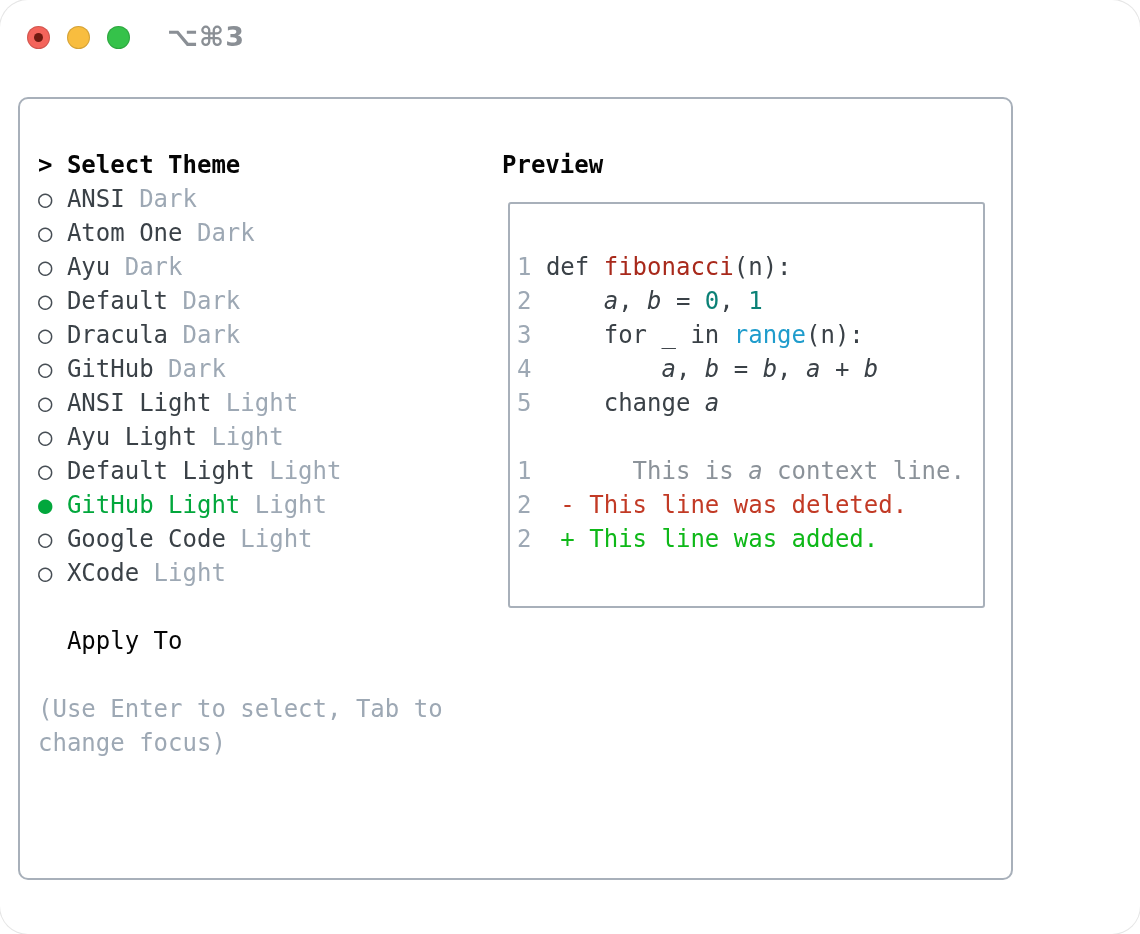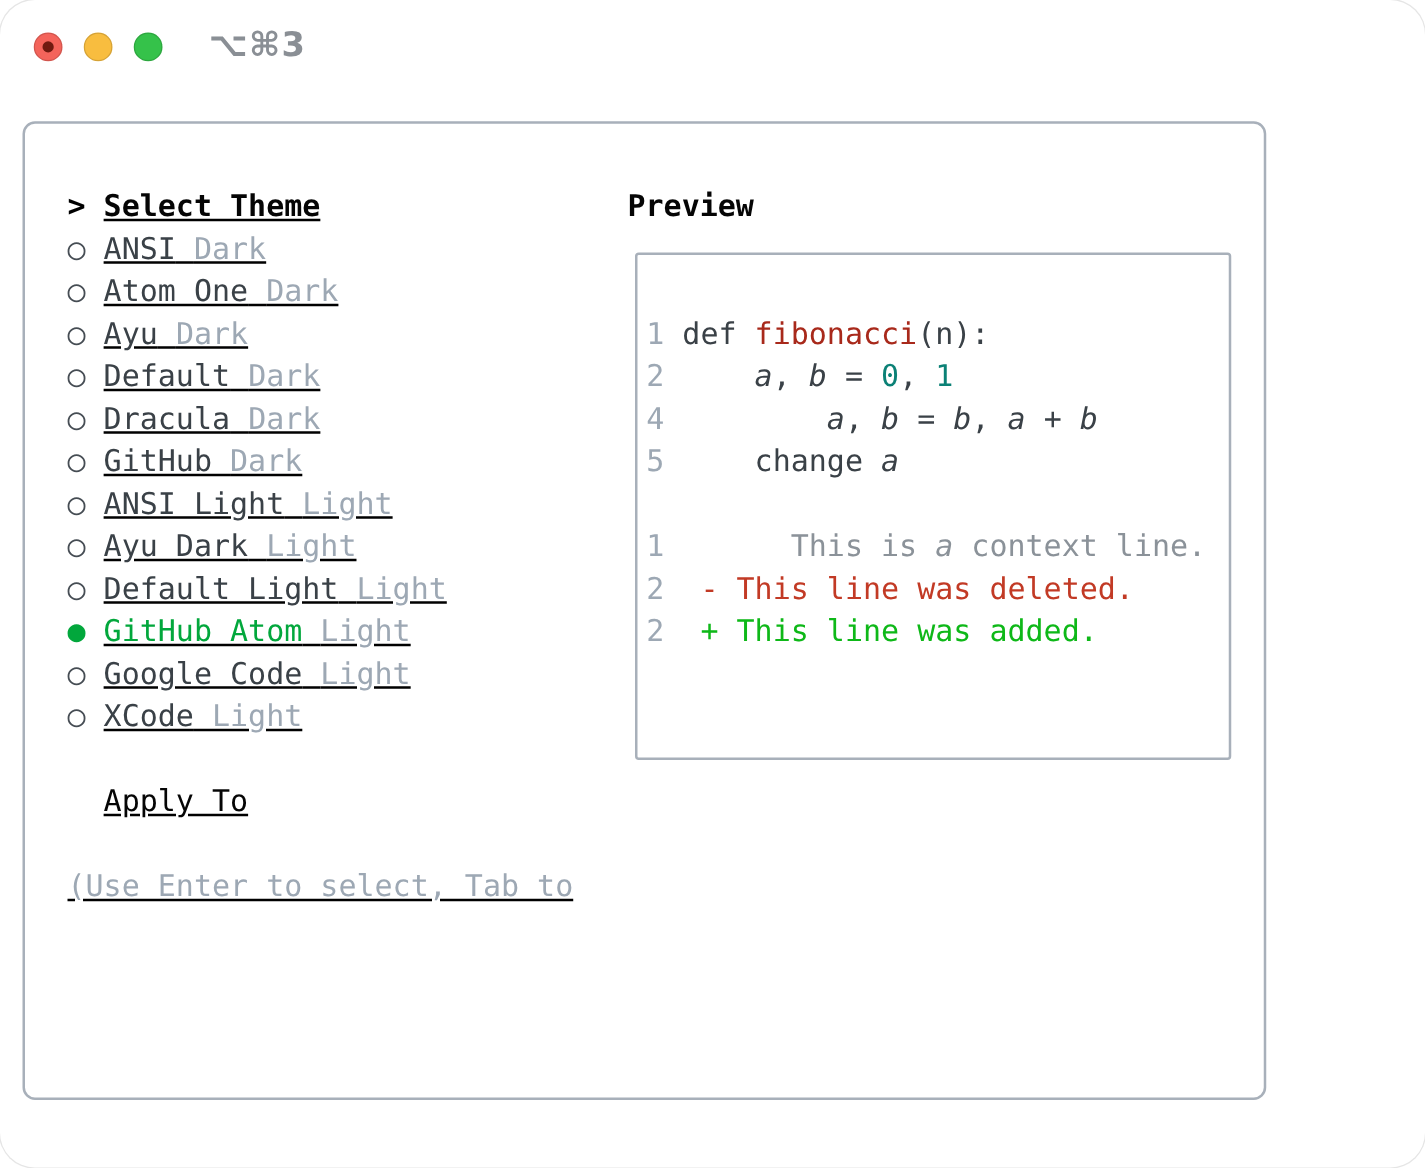--- a/index.html
+++ b/index.html
@@ -29,21 +29,21 @@
   .row{height:34px;line-height:34px;white-space:pre;font-size:24px;}
   .marker{display:inline-block;width:2ch;color:#464d54;}
   .marker.on{color:#02a73c;}
   .marker.prompt{color:#000000;font-weight:bold;}
   .h1{font-weight:bold;color:#050505;}
   .h2{color:#050505;}
   .label{color:#3a4147;}
   .label.selected{color:#02a73c;}
   .tag{color:#9da8b4;}
   .hintline{color:#9da8b4;}
-  #left-col{position:absolute;left:34px;top:49px;text-decoration:underline;}
+  #left-col{position:absolute;left:18px;top:49px;}
   #apply-sec{margin-top:34px;}
   #hint-sec{margin-top:34px;}
   
   #preview-title{position:absolute;left:482px;top:49px;}
   #preview-box{
     position:absolute;left:488px;top:103px;width:477px;height:406px;
     border:2px solid #a8b0ba;border-radius:3px;background:#ffffff;box-sizing:border-box;
     padding:46px 0 0 7px;overflow:hidden;
   }
   .ln{display:inline-block;width:2ch;color:#9da8b4;}
@@ -78,41 +78,43 @@
     <div id="left-col">
       <div class="row"><span class="marker prompt">&gt;</span><span class="h1">Select Theme</span></div>
       <div id="theme-items">
           <div class="row"><span class="marker">○</span><span class="label">ANSI</span> <span class="tag">Dark</span></div>
           <div class="row"><span class="marker">○</span><span class="label">Atom One</span> <span class="tag">Dark</span></div>
           <div class="row"><span class="marker">○</span><span class="label">Ayu</span> <span class="tag">Dark</span></div>
           <div class="row"><span class="marker">○</span><span class="label">Default</span> <span class="tag">Dark</span></div>
           <div class="row"><span class="marker">○</span><span class="label">Dracula</span> <span class="tag">Dark</span></div>
           <div class="row"><span class="marker">○</span><span class="label">GitHub</span> <span class="tag">Dark</span></div>
           <div class="row"><span class="marker">○</span><span class="label">ANSI Light</span> <span class="tag">Light</span></div>
-          <div class="row"><span class="marker">○</span><span class="label">Ayu Dark</span> <span class="tag">Light</span></div>
+          <div class="row"><span class="marker">○</span><span class="label">Ayu Light</span> <span class="tag">Light</span></div>
           <div class="row"><span class="marker">○</span><span class="label">Default Light</span> <span class="tag">Light</span></div>
-          <div class="row"><span class="marker on">●</span><span class="label selected">GitHub Atom</span> <span class="tag">Light</span></div>
+          <div class="row"><span class="marker on">●</span><span class="label selected">GitHub Light</span> <span class="tag">Light</span></div>
           <div class="row"><span class="marker">○</span><span class="label">Google Code</span> <span class="tag">Light</span></div>
           <div class="row"><span class="marker">○</span><span class="label">XCode</span> <span class="tag">Light</span></div>
         </div>
 
       <div id="apply-sec">
         <div class="row"><span class="marker"></span><span class="h2">Apply To</span></div>
       </div>
 
       <div id="hint-sec">
           <div class="row hintline">(Use Enter to select, Tab to</div>
+          <div class="row hintline">change focus)</div>
         </div>
     </div>
 
     <div id="preview-title" class="row"><span class="h1">Preview</span></div>
 
     <div id="preview-box">
         <div class="row"><span class="ln">1</span><span class="tok-plain">def </span><span class="tok-fn">fibonacci</span><span class="tok-plain">(n):</span></div>
         <div class="row"><span class="ln">2</span><span class="tok-plain">    </span><span class="tok-var">a</span><span class="tok-plain">, </span><span class="tok-var">b</span><span class="tok-plain"> = </span><span class="tok-lit">0</span><span class="tok-plain">, </span><span class="tok-lit">1</span></div>
+        <div class="row"><span class="ln">3</span><span class="tok-plain">    for _ in </span><span class="tok-builtin">range</span><span class="tok-plain">(n):</span></div>
         <div class="row"><span class="ln">4</span><span class="tok-plain">        </span><span class="tok-var">a</span><span class="tok-plain">, </span><span class="tok-var">b</span><span class="tok-plain"> = </span><span class="tok-var">b</span><span class="tok-plain">, </span><span class="tok-var">a</span><span class="tok-plain"> + </span><span class="tok-var">b</span></div>
         <div class="row"><span class="ln">5</span><span class="tok-plain">    change </span><span class="tok-var">a</span></div>
         <div class="row"><span class="ln"></span></div>
         <div class="row"><span class="ln">1</span><span class="tok-ctx">      This is </span><span class="tok-ctxi">a</span><span class="tok-ctx"> context line.</span></div>
         <div class="row"><span class="ln">2</span><span class="tok-del"> - This line was deleted.</span></div>
         <div class="row"><span class="ln">2</span><span class="tok-add"> + This line was added.</span></div>
       </div>
 
   </div>
 </div>

